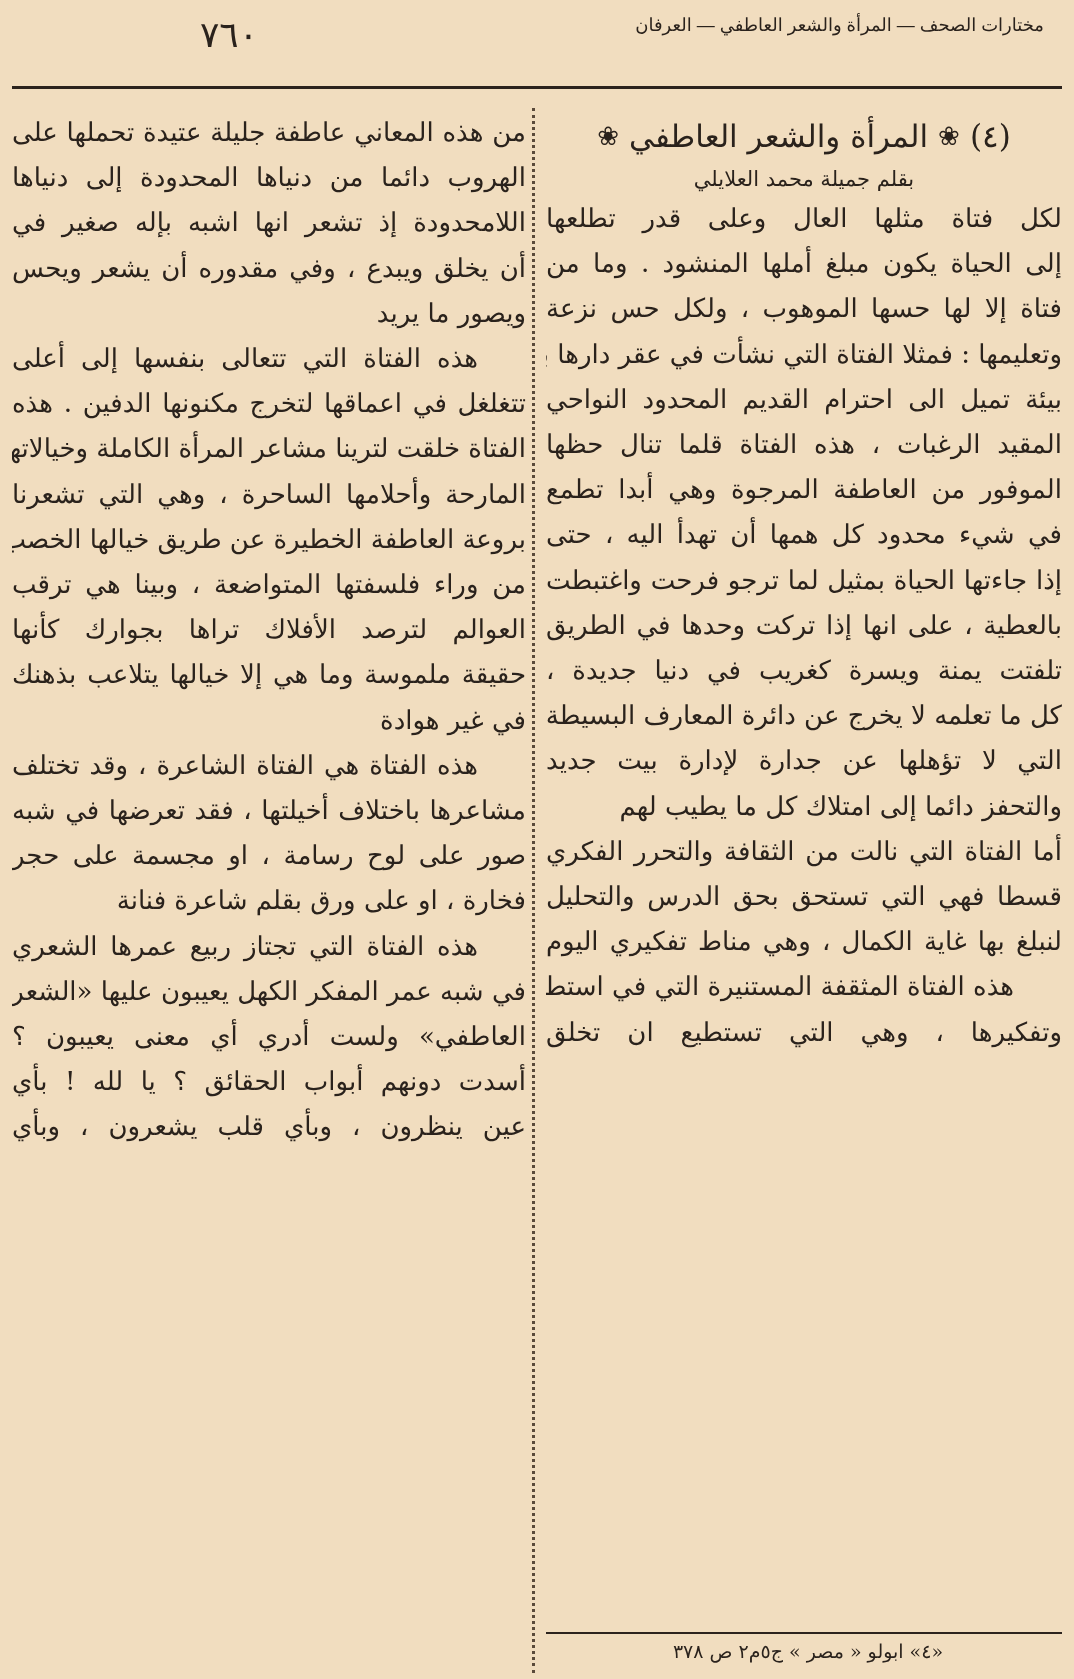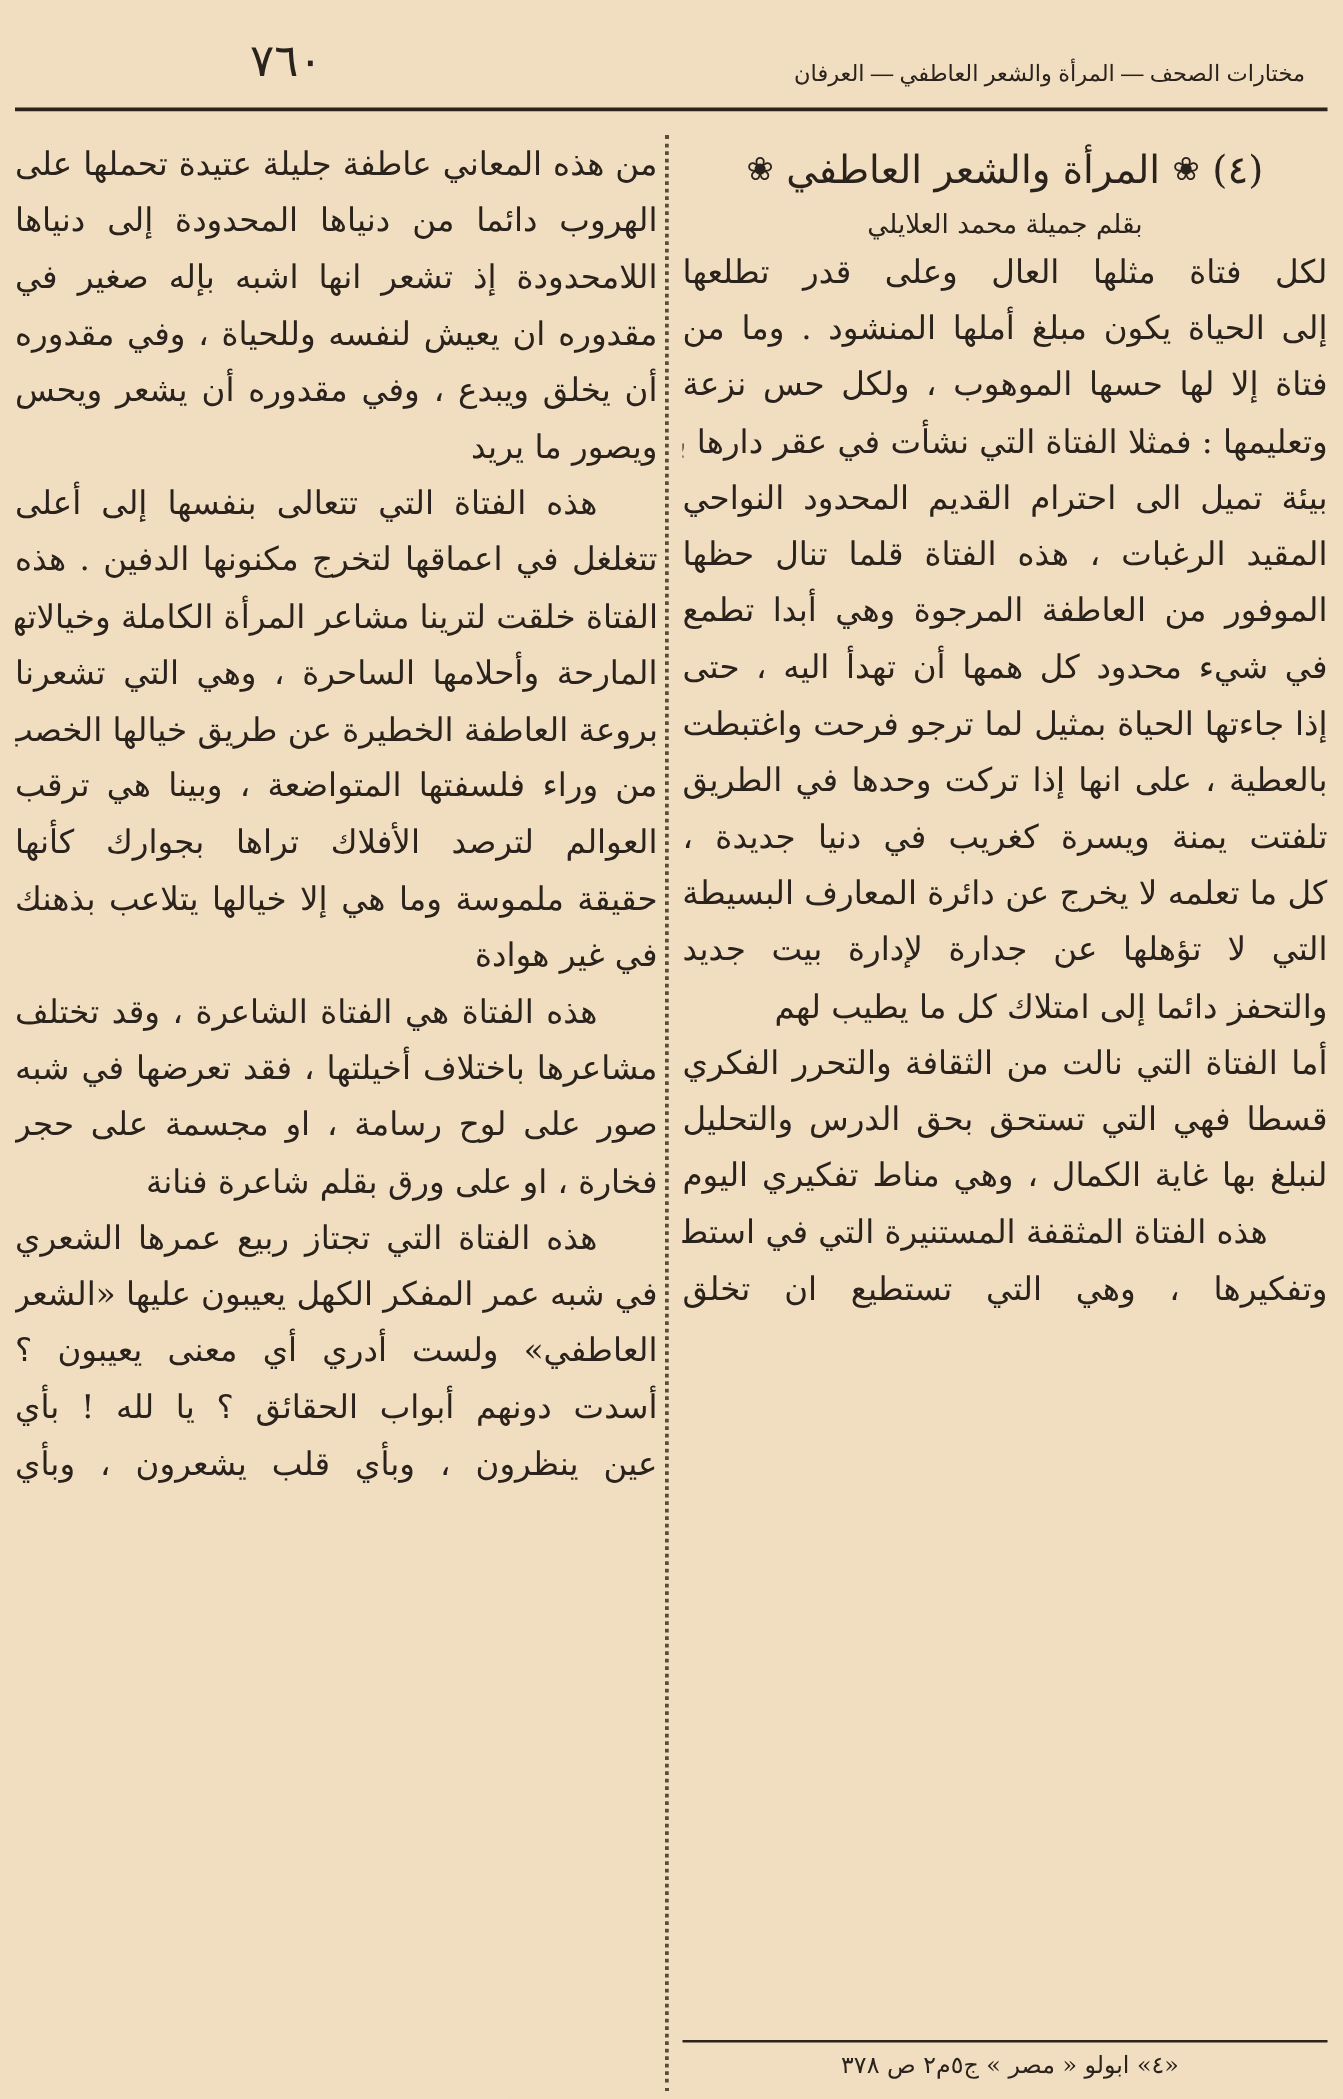--- a/index.html
+++ b/index.html
@@ -5,21 +5,21 @@
   html, body { margin: 0; padding: 0; }
   body {
     width: 1074px; height: 1679px; overflow: hidden;
     background: #f2dfc0;
     color: #2a221c;
     font-family: "DejaVu Sans", sans-serif;
   }
   .page { position: relative; width: 1074px; height: 1679px; background: #f1ddbf; }
   .header {
     position: absolute; top: 14px; left: 200px; right: 30px; height: 56px;
-    display: flex; flex-direction: row-reverse; align-items: flex-end; justify-content: space-between;
+    display: flex; flex-direction: row-reverse; align-items: flex-start; justify-content: space-between;
     direction: rtl;
   }
   .page-number { font-size: 36px; font-family: "DejaVu Serif", serif; letter-spacing: 2px; }
   .running-title { font-size: 18px; font-family: Liberation Sans, sans-serif; }
   .header-rule {
     position: absolute; top: 86px; left: 12px; right: 12px; height: 3px; background: #2c231d;
   }
   .col-divider {
     position: absolute; top: 108px; bottom: 6px; left: 532px; width: 0;
     border-left: 3px dotted #5a4a3a;
@@ -87,21 +87,20 @@
     <span class="line">قسطا فهي التي تستحق بحق الدرس والتحليل</span>
     <span class="line">لنبلغ بها غاية الكمال ، وهي مناط تفكيري اليوم</span>
     <span class="line indent">هذه الفتاة المثقفة المستنيرة التي في استطاعتها</span>
     <span class="line">وتفكيرها ، وهي التي تستطيع ان تخلق</span>
   </div>
 
   <div class="col col-left">
     <span class="line">من هذه المعاني عاطفة جليلة عتيدة تحملها على</span>
     <span class="line">الهروب دائما من دنياها المحدودة إلى دنياها</span>
     <span class="line">اللامحدودة إذ تشعر انها اشبه بإله صغير في</span>
-    <span class="line">مقدوره ان يعيش لنفسه وللحياة ، وفي مقدوره</span>
     <span class="line">أن يخلق ويبدع ، وفي مقدوره أن يشعر ويحس</span>
     <span class="line last">ويصور ما يريد</span>
     <span class="line indent">هذه الفتاة التي تتعالى بنفسها إلى أعلى</span>
     <span class="line">تتغلغل في اعماقها لتخرج مكنونها الدفين . هذه</span>
     <span class="line">الفتاة خلقت لترينا مشاعر المرأة الكاملة وخيالاتها</span>
     <span class="line">المارحة وأحلامها الساحرة ، وهي التي تشعرنا</span>
     <span class="line">بروعة العاطفة الخطيرة عن طريق خيالها الخصب</span>
     <span class="line">من وراء فلسفتها المتواضعة ، وبينا هي ترقب</span>
     <span class="line">العوالم لترصد الأفلاك تراها بجوارك كأنها</span>
     <span class="line">حقيقة ملموسة وما هي إلا خيالها يتلاعب بذهنك</span>

